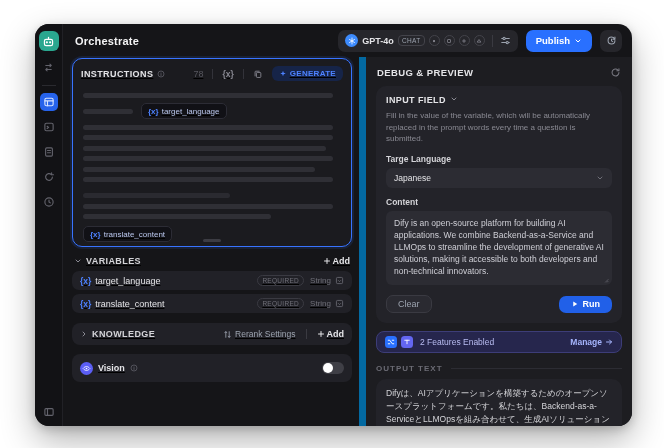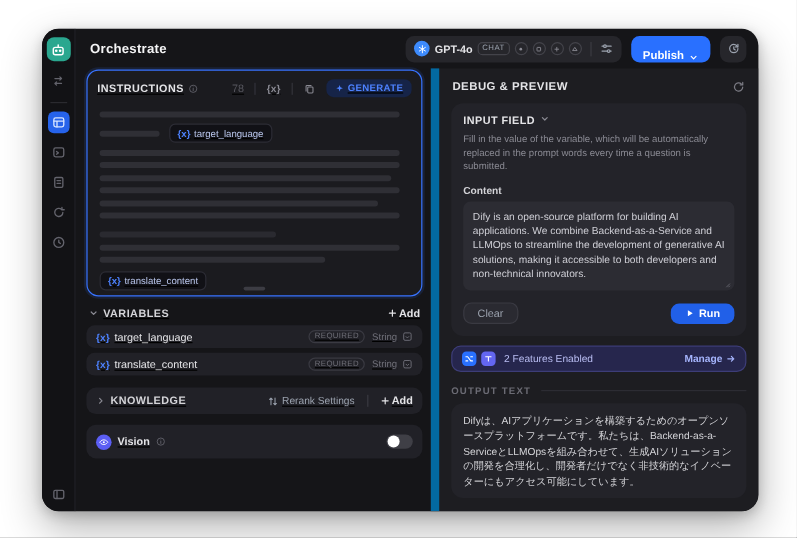--- a/index.html
+++ b/index.html
@@ -20,21 +20,21 @@
   .topbar { height:33px; flex:none; display:flex; align-items:center; gap:8px; padding:0 10px 0 12px; }
   .tb-title { font-size:11px; font-weight:bold; color:#f4f4f5; letter-spacing:.2px; }
   .tb-spacer { flex:1; }
   .model-pill { height:22px; background:#26262b; border-radius:7px; display:flex; align-items:center; gap:4px; padding:0 7px; }
   .model-logo { width:13px; height:13px; border-radius:50%; background:#3d8bfd; color:#fff; display:flex; align-items:center; justify-content:center; }
   .model-name { font-size:9px; font-weight:bold; color:#e4e4e7; }
   .mode-badge { font-size:6.5px; color:#9ca3af; border:1px solid #43434a; border-radius:4px; padding:1px 3px; letter-spacing:.4px; }
   .cap-icon { width:11px; height:11px; border-radius:50%; border:1px solid #43434a; color:#8a8a93; display:flex; align-items:center; justify-content:center; }
   .pill-divider { width:1px; height:12px; background:#3a3a41; margin:0 3px; }
   .sliders-icon { color:#9ca3af; display:flex; }
-  .publish-btn { height:22px; background:#2970ff; border-radius:7px; color:#fff; font-size:9.5px; font-weight:bold; display:flex; align-items:flex-end; gap:4px; padding:0 10px; cursor:pointer; }
+  .publish-btn { height:22px; background:#2970ff; border-radius:7px; color:#fff; font-size:9.5px; font-weight:bold; display:flex; align-items:center; gap:4px; padding:0 10px; cursor:pointer; }
   .history-btn { width:22px; height:22px; background:#26262b; border-radius:7px; color:#9ca3af; display:flex; align-items:center; justify-content:center; cursor:pointer; }
 
   .content { flex:1; display:flex; min-height:0; }
   .left-panel { width:296px; flex:none; padding:1px 7px 8px 9px; display:flex; flex-direction:column;text-decoration:underline; }
   .right-panel { flex:1; min-width:0; background:#1d1d21; border-left:7px solid #0369a1; padding:5px 10px 10px; display:flex; flex-direction:column; }
 
   
   .instructions-card { border:1px solid #3873ff; box-shadow:0 0 0 2px rgba(56,115,255,.13); border-radius:10px; background:#1b1b1f; height:189px; flex:none; display:flex; flex-direction:column; position:relative; }
   .ic-header { display:flex; align-items:center; gap:4px; padding:7px 8px 3px; }
   .ic-title { font-size:9px; font-weight:bold; color:#e4e4e7; letter-spacing:.4px; }
@@ -381,20 +381,29 @@
           <div class="if-header">
             <span class="if-title">INPUT FIELD</span>
             <span class="chev">
               <svg width="8" height="8" viewBox="0 0 16 16" fill="none" stroke="currentColor" stroke-width="2" stroke-linecap="round" stroke-linejoin="round">
                   <path d="M4 6l4 4 4-4"></path>
                 </svg>
             </span>
           </div>
           <div class="if-desc">Fill in the value of the variable, which will be automatically replaced in the prompt words every time a question is submitted.</div>
 
+          <div class="field-label">Targe Language</div>
+          <div class="select">
+            <span>Japanese</span>
+            <span class="chev">
+              <svg width="8" height="8" viewBox="0 0 16 16" fill="none" stroke="currentColor" stroke-width="2" stroke-linecap="round" stroke-linejoin="round">
+                  <path d="M4 6l4 4 4-4"></path>
+                </svg>
+            </span>
+          </div>
 
           <div class="field-label">Content</div>
           <div class="textarea">
             <span>Dify is an open-source platform for building AI applications. We combine Backend-as-a-Service and LLMOps to streamline the development of generative AI solutions, making it accessible to both developers and non-technical innovators.</span>
             <span class="resize-handle">
               <svg width="7" height="7" viewBox="0 0 16 16" fill="none" stroke="currentColor" stroke-width="1.5" stroke-linecap="round">
                   <path d="M8 14l6-6M12 14l2-2"></path>
                 </svg>
             </span>
           </div>

